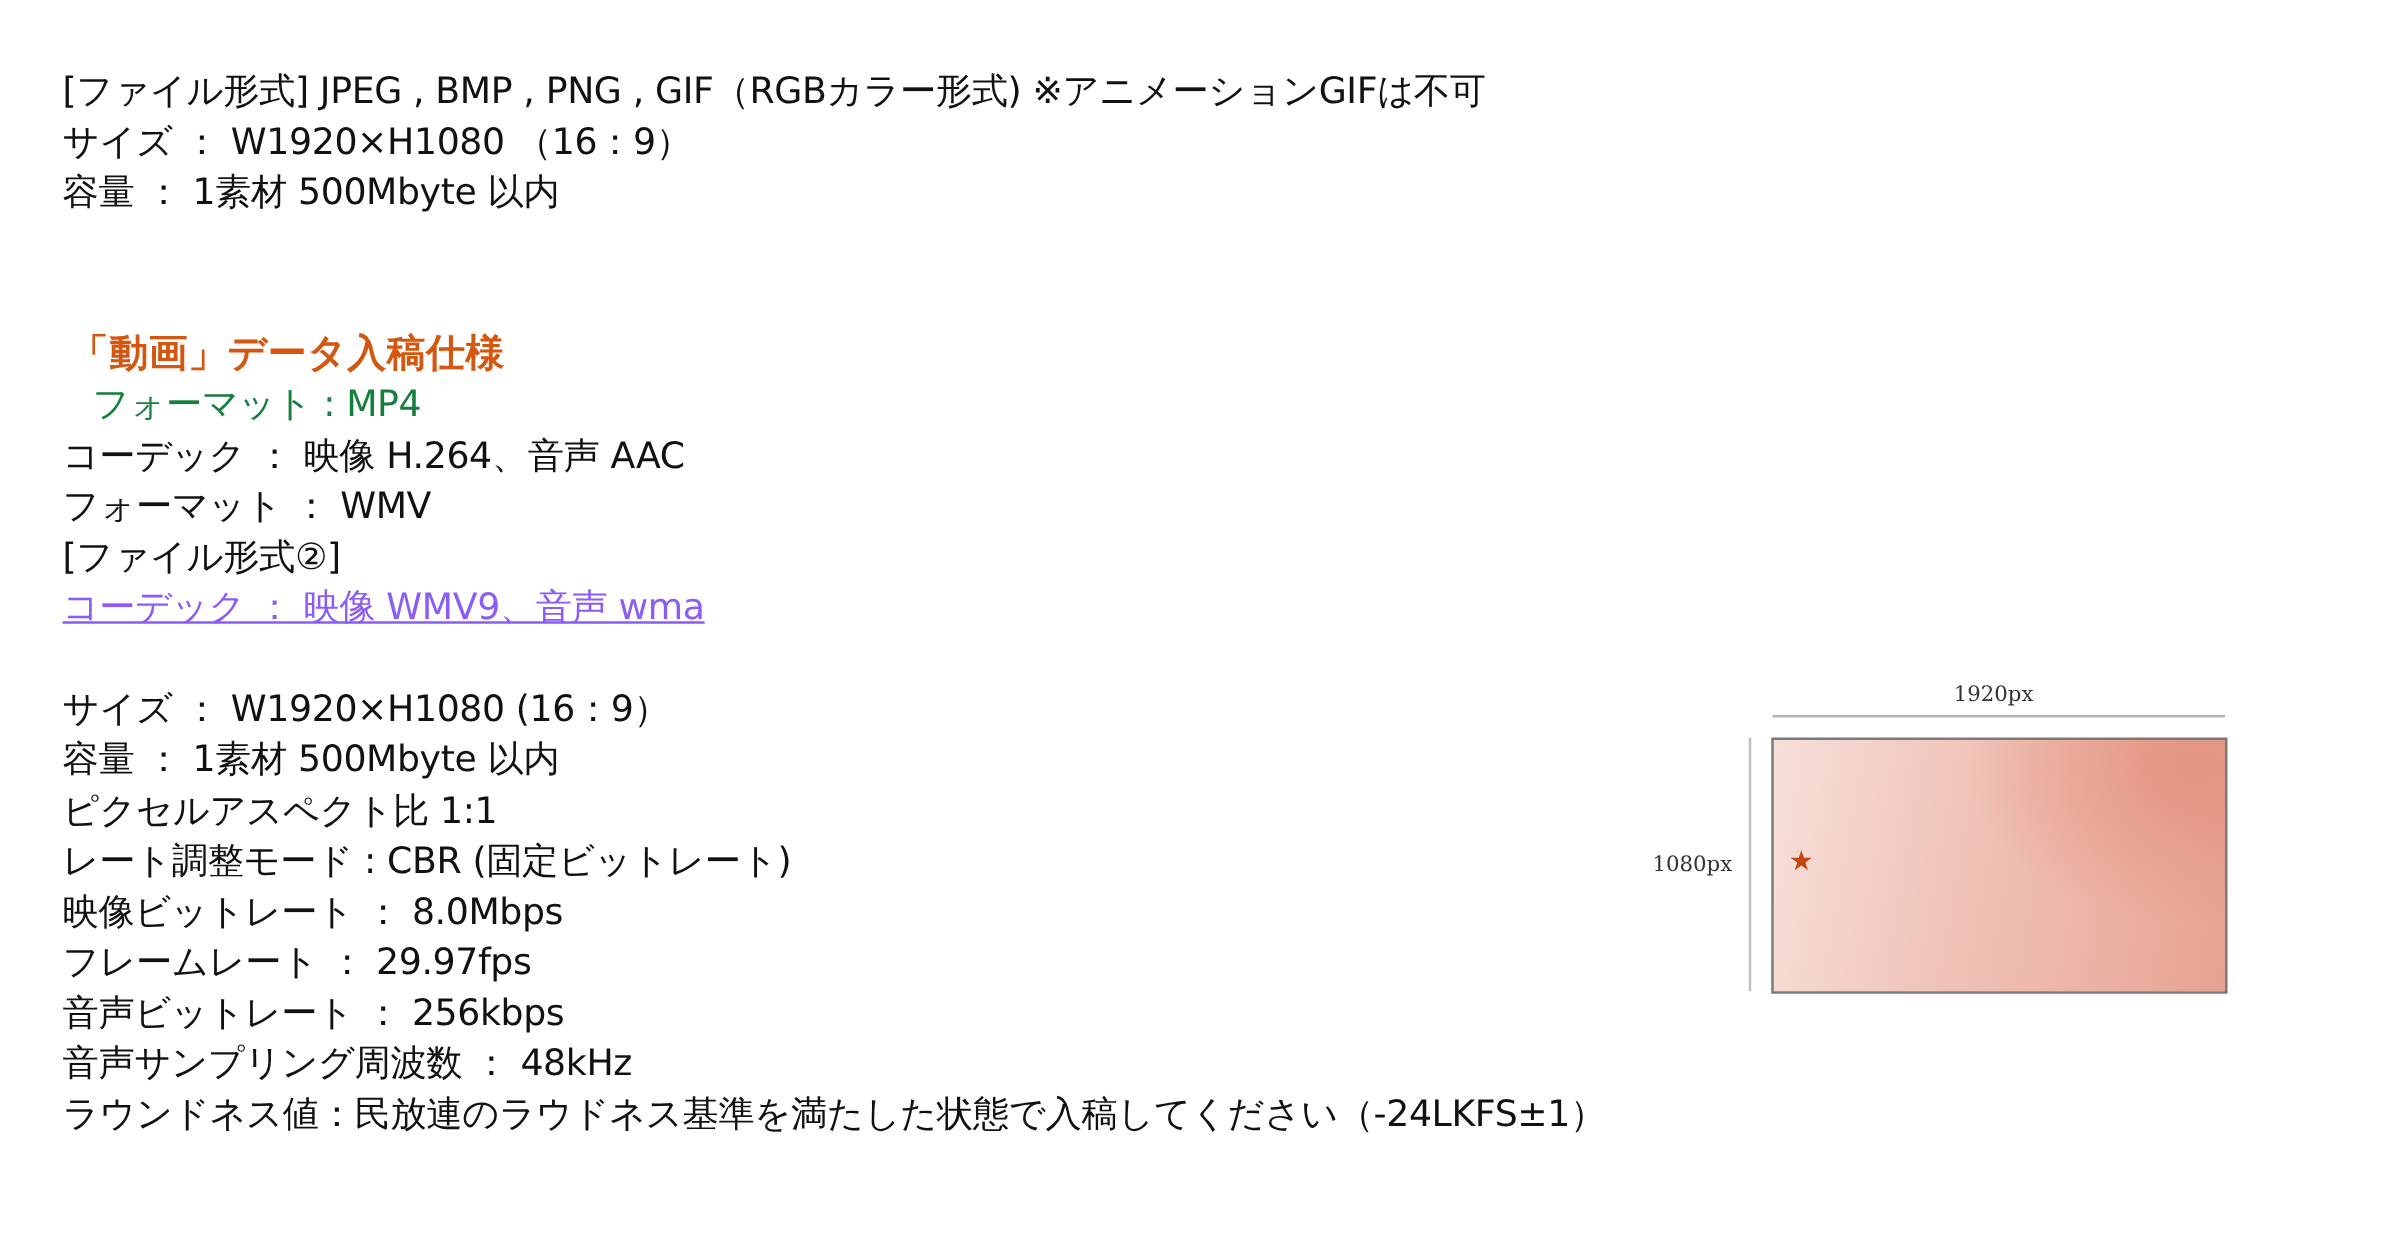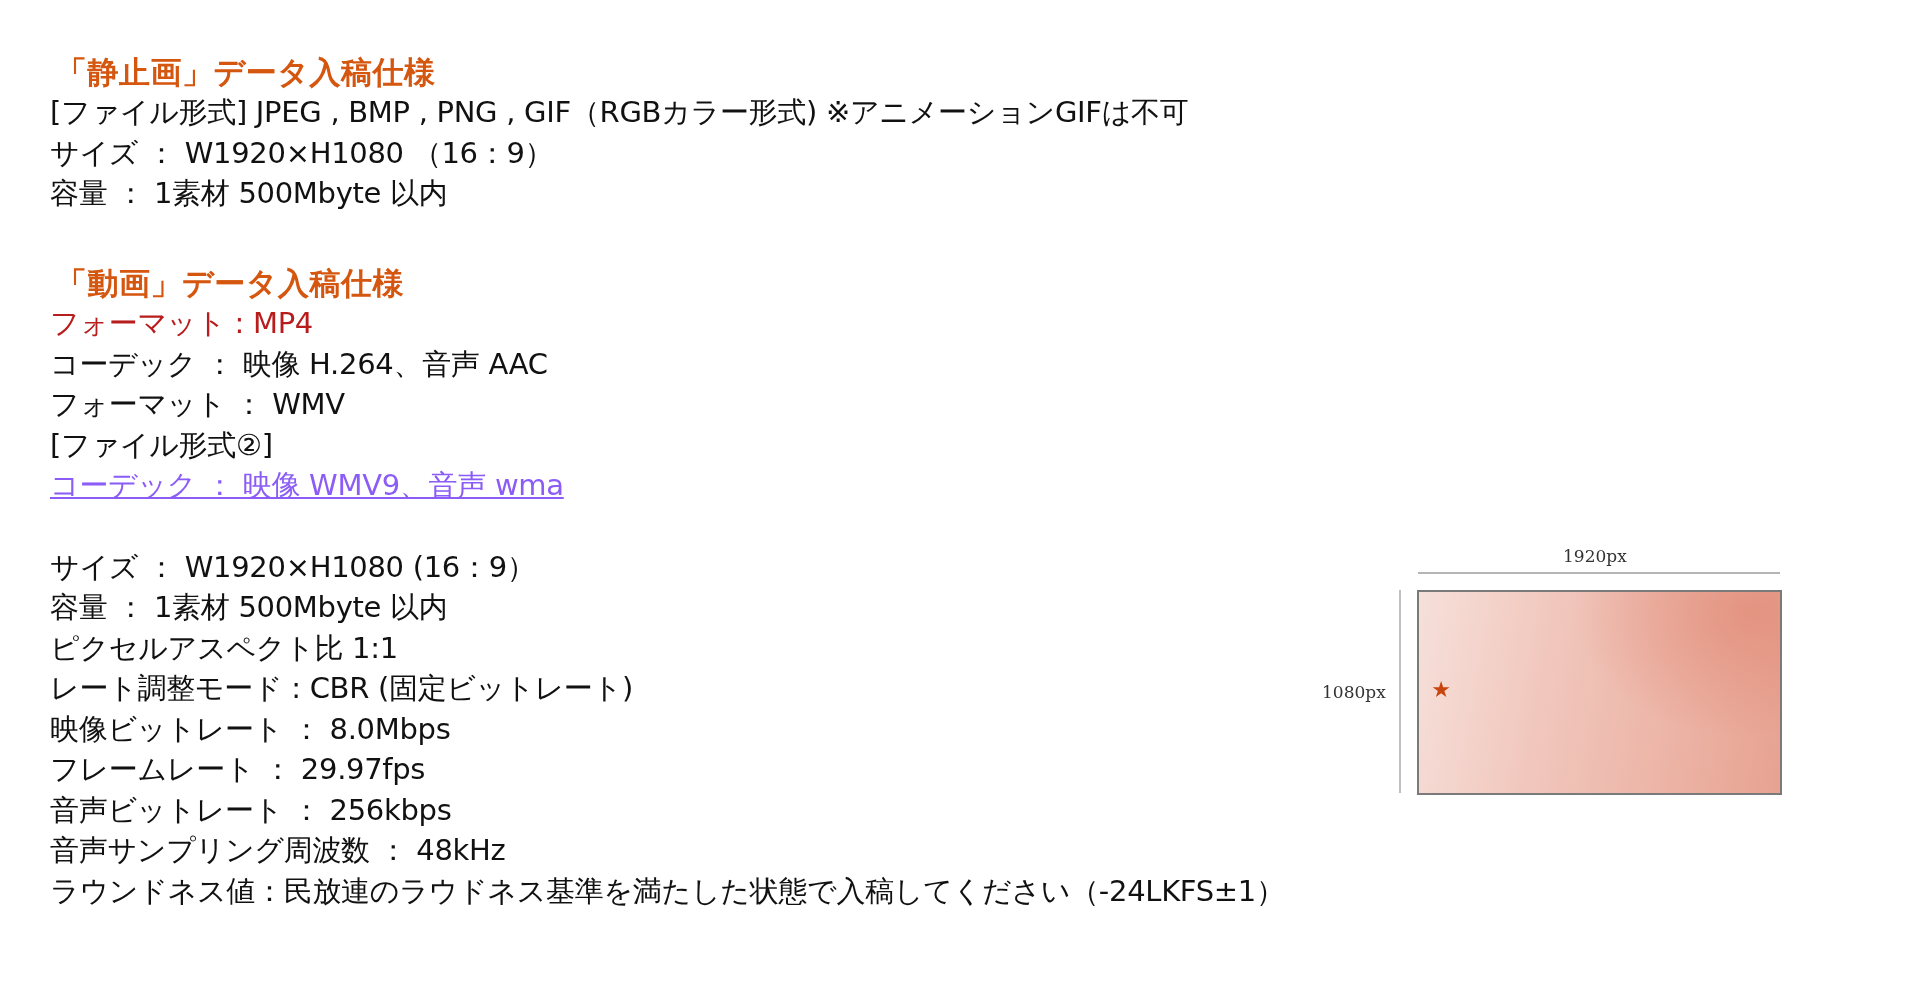--- a/index.html
+++ b/index.html
@@ -111,31 +111,30 @@
       line-height: 20px;
       text-align: center;
     }
   </style>
 </head>
 <body>
 
 <div class="page">
 
   <section id="still-block" class="spec-block">
-    <div class="heading" style="color: rgb(212, 86, 15);">「静止画」データ入稿仕様</div>
     <div class="line" style="color: rgb(17, 17, 17);">[ファイル形式] JPEG , BMP , PNG , GIF（RGBカラー形式) ※アニメーションGIFは不可</div>
     <div class="line" style="color: rgb(17, 17, 17);">サイズ ： W1920×H1080 （16：9）</div>
     <div class="line" style="color: rgb(17, 17, 17);">容量 ： 1素材 500Mbyte 以内</div>
   </section>
 
   <section id="video-block" class="spec-block">
     <div class="heading" style="color: rgb(212, 86, 15);">「動画」データ入稿仕様</div>
 
     <div>
-      <div class="line" style="color: #b91c1c;">フォーマット : MP4</div>
+      <div class="line" style="color: #15803d; margin-left: 24px;">フォーマット : MP4</div>
       <div class="line" style="color: rgb(17, 17, 17);">コーデック ： 映像 H.264、音声 AAC</div>
     </div>
 
     <div>
       <div class="line" style="color: rgb(17, 17, 17);">フォーマット ： WMV</div>
       <div class="line" style="color: rgb(17, 17, 17);">[ファイル形式②]</div>
       <div class="line" style="color: #8b5cf6; text-decoration: underline;">コーデック ： 映像 WMV9、音声 wma</div>
     </div>
 
     <div class="blank"></div>

